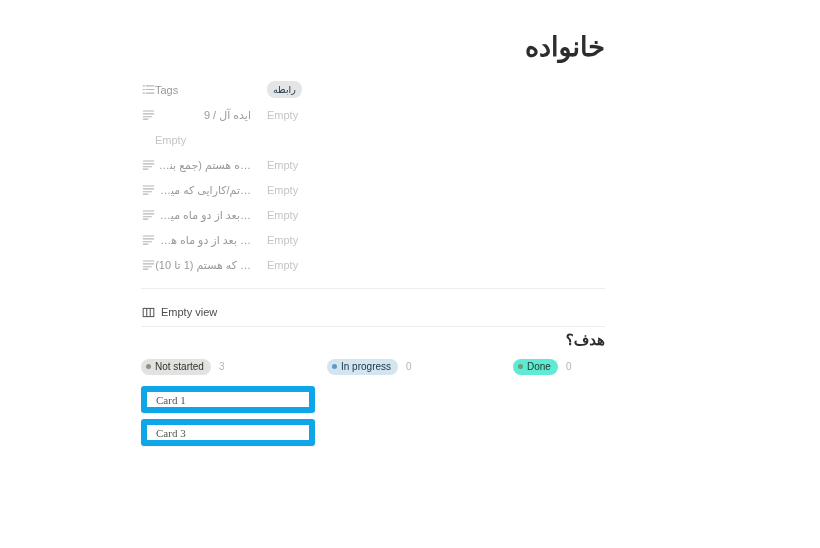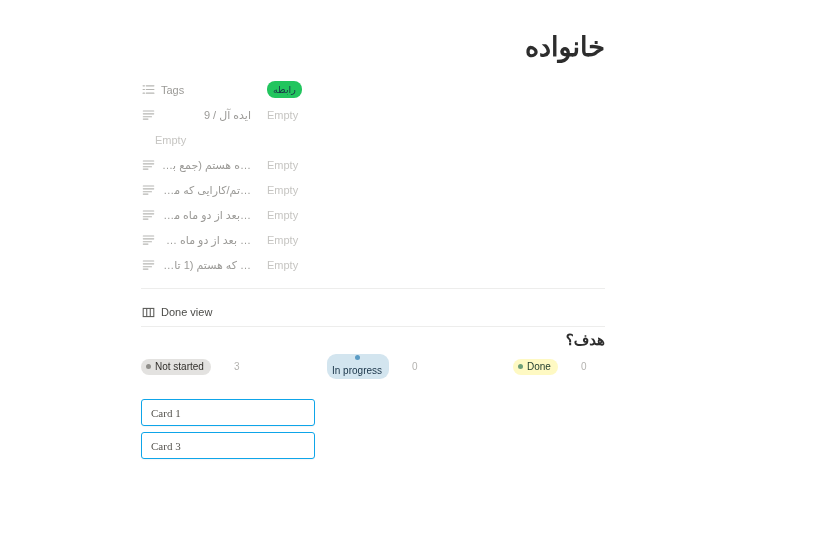--- a/index.html
+++ b/index.html
@@ -51,21 +51,21 @@
     align-items: center;
     height: 25px;
     margin-bottom: 0px;
   }
   .prop-name {
     display: flex;
     align-items: center;
     width: 112px;
     min-width: 112px;
     height: 25px;
-    gap: 6px;
+    gap: 0;
     padding-right: 2px;
   }
   .prop-icon {
     flex: 0 0 auto;
     width: 14px;
     height: 14px;
     display: inline-flex;
     align-items: center;
     justify-content: center;
     color: #b6b6b3;
@@ -91,21 +91,21 @@
   .prop-value {
     font-size: 11px;
     color: #c6c5c2;
     padding-left: 14px;
     line-height: 14px;
     white-space: nowrap;
   }
 
   .tag-pill {
     display: inline-block;
-    background: #22c55e;
+    background: #e5e5e5;
     color: #183347;
     font-size: 9.5px;
     line-height: 13px;
     padding: 2px 6px 2px 6px;
     border-radius: 8px;
     direction: rtl;
     margin-left: 14px;
     font-family: "DejaVu Sans", sans-serif;
   }
 
@@ -174,23 +174,23 @@
     display: flex;
     gap: 0px;
   }
   .board-col {
     width: 186px;
     flex: 0 0 186px;
   }
   .col-header {
     display: flex;
     align-items: center;
-    gap: 23px;
+    gap: 8px;
     height: 17px;
-    margin-bottom: 24px;
+    margin-bottom: 11px;
     text-align: center;
   }
   .status-pill {
     display: inline-flex;
     align-items: center;
     gap: 4px;
     border-radius: 9px;
     padding: 1px 7px 1px 5px;
     font-size: 10px;
     line-height: 14px;
@@ -210,21 +210,21 @@
 
   .card-list {
     display: flex;
     flex-direction: column;
     gap: 6px;
     width: 174px;
   }
   .card {
     height: 27px;
     background: #ffffff;
-    border: 1px solid #0ea5e9;
+    border: 6px solid #0ea5e9;
     border-radius: 3px;
     box-shadow: 0 1px 1px rgba(15,15,15,0.04);
     display: flex;
     align-items: center;
     padding: 0 9px;
   }
   .card-title {
     font-family: "Liberation Serif", "DejaVu Serif", serif;
     font-size: 11px;
     color: #55534e;
@@ -351,21 +351,21 @@
 
   <div class="view-tabs" id="view-tab-bar">
       <div class="view-tab">
         <span class="view-tab-icon">
           <svg width="13" height="13" viewBox="0 0 14 14">
             <rect x="1.3" y="2.6" width="11.4" height="8.8" fill="none" stroke="currentColor" stroke-width="1.15"></rect>
             <line x1="5.1" y1="2.6" x2="5.1" y2="11.4" stroke="currentColor" stroke-width="1.15" stroke-linecap="round"></line>
             <line x1="8.9" y1="2.6" x2="8.9" y2="11.4" stroke="currentColor" stroke-width="1.15" stroke-linecap="round"></line>
           </svg>
         </span>
-        <span class="view-tab-label">Done view</span>
+        <span class="view-tab-label">Empty view</span>
       </div>
     </div>
 
   <div class="board-heading">هدف؟</div>
 
   <div class="board" id="board-container">
       <div class="board-col">
         <div class="col-header">
           <span class="status-pill" style="background: rgb(227, 226, 224); color: rgb(50, 48, 44);">
             <span class="status-dot" style="background: rgb(144, 143, 139);"></span>
@@ -377,31 +377,31 @@
           <div class="card">
             <span class="card-title">Card 1</span>
           </div>
           <div class="card">
             <span class="card-title">Card 3</span>
           </div>
         </div>
       </div>
       <div class="board-col">
         <div class="col-header">
-          <span class="status-pill" style="background: rgb(211, 229, 239); color: rgb(24, 51, 71); flex-direction: column;">
+          <span class="status-pill" style="background: rgb(211, 229, 239); color: rgb(24, 51, 71);">
             <span class="status-dot" style="background: rgb(90, 155, 196);"></span>
             <span>In progress</span>
           </span>
           <span class="status-count">0</span>
         </div>
         <div class="card-list"></div>
       </div>
       <div class="board-col">
         <div class="col-header">
-          <span class="status-pill" style="background: #fef9c3; color: rgb(28, 56, 41);">
+          <span class="status-pill" style="background: #5eead4; color: rgb(28, 56, 41);">
             <span class="status-dot" style="background: rgb(108, 158, 120);"></span>
             <span>Done</span>
           </span>
           <span class="status-count">0</span>
         </div>
         <div class="card-list"></div>
       </div>
     </div>
 
 </div>

